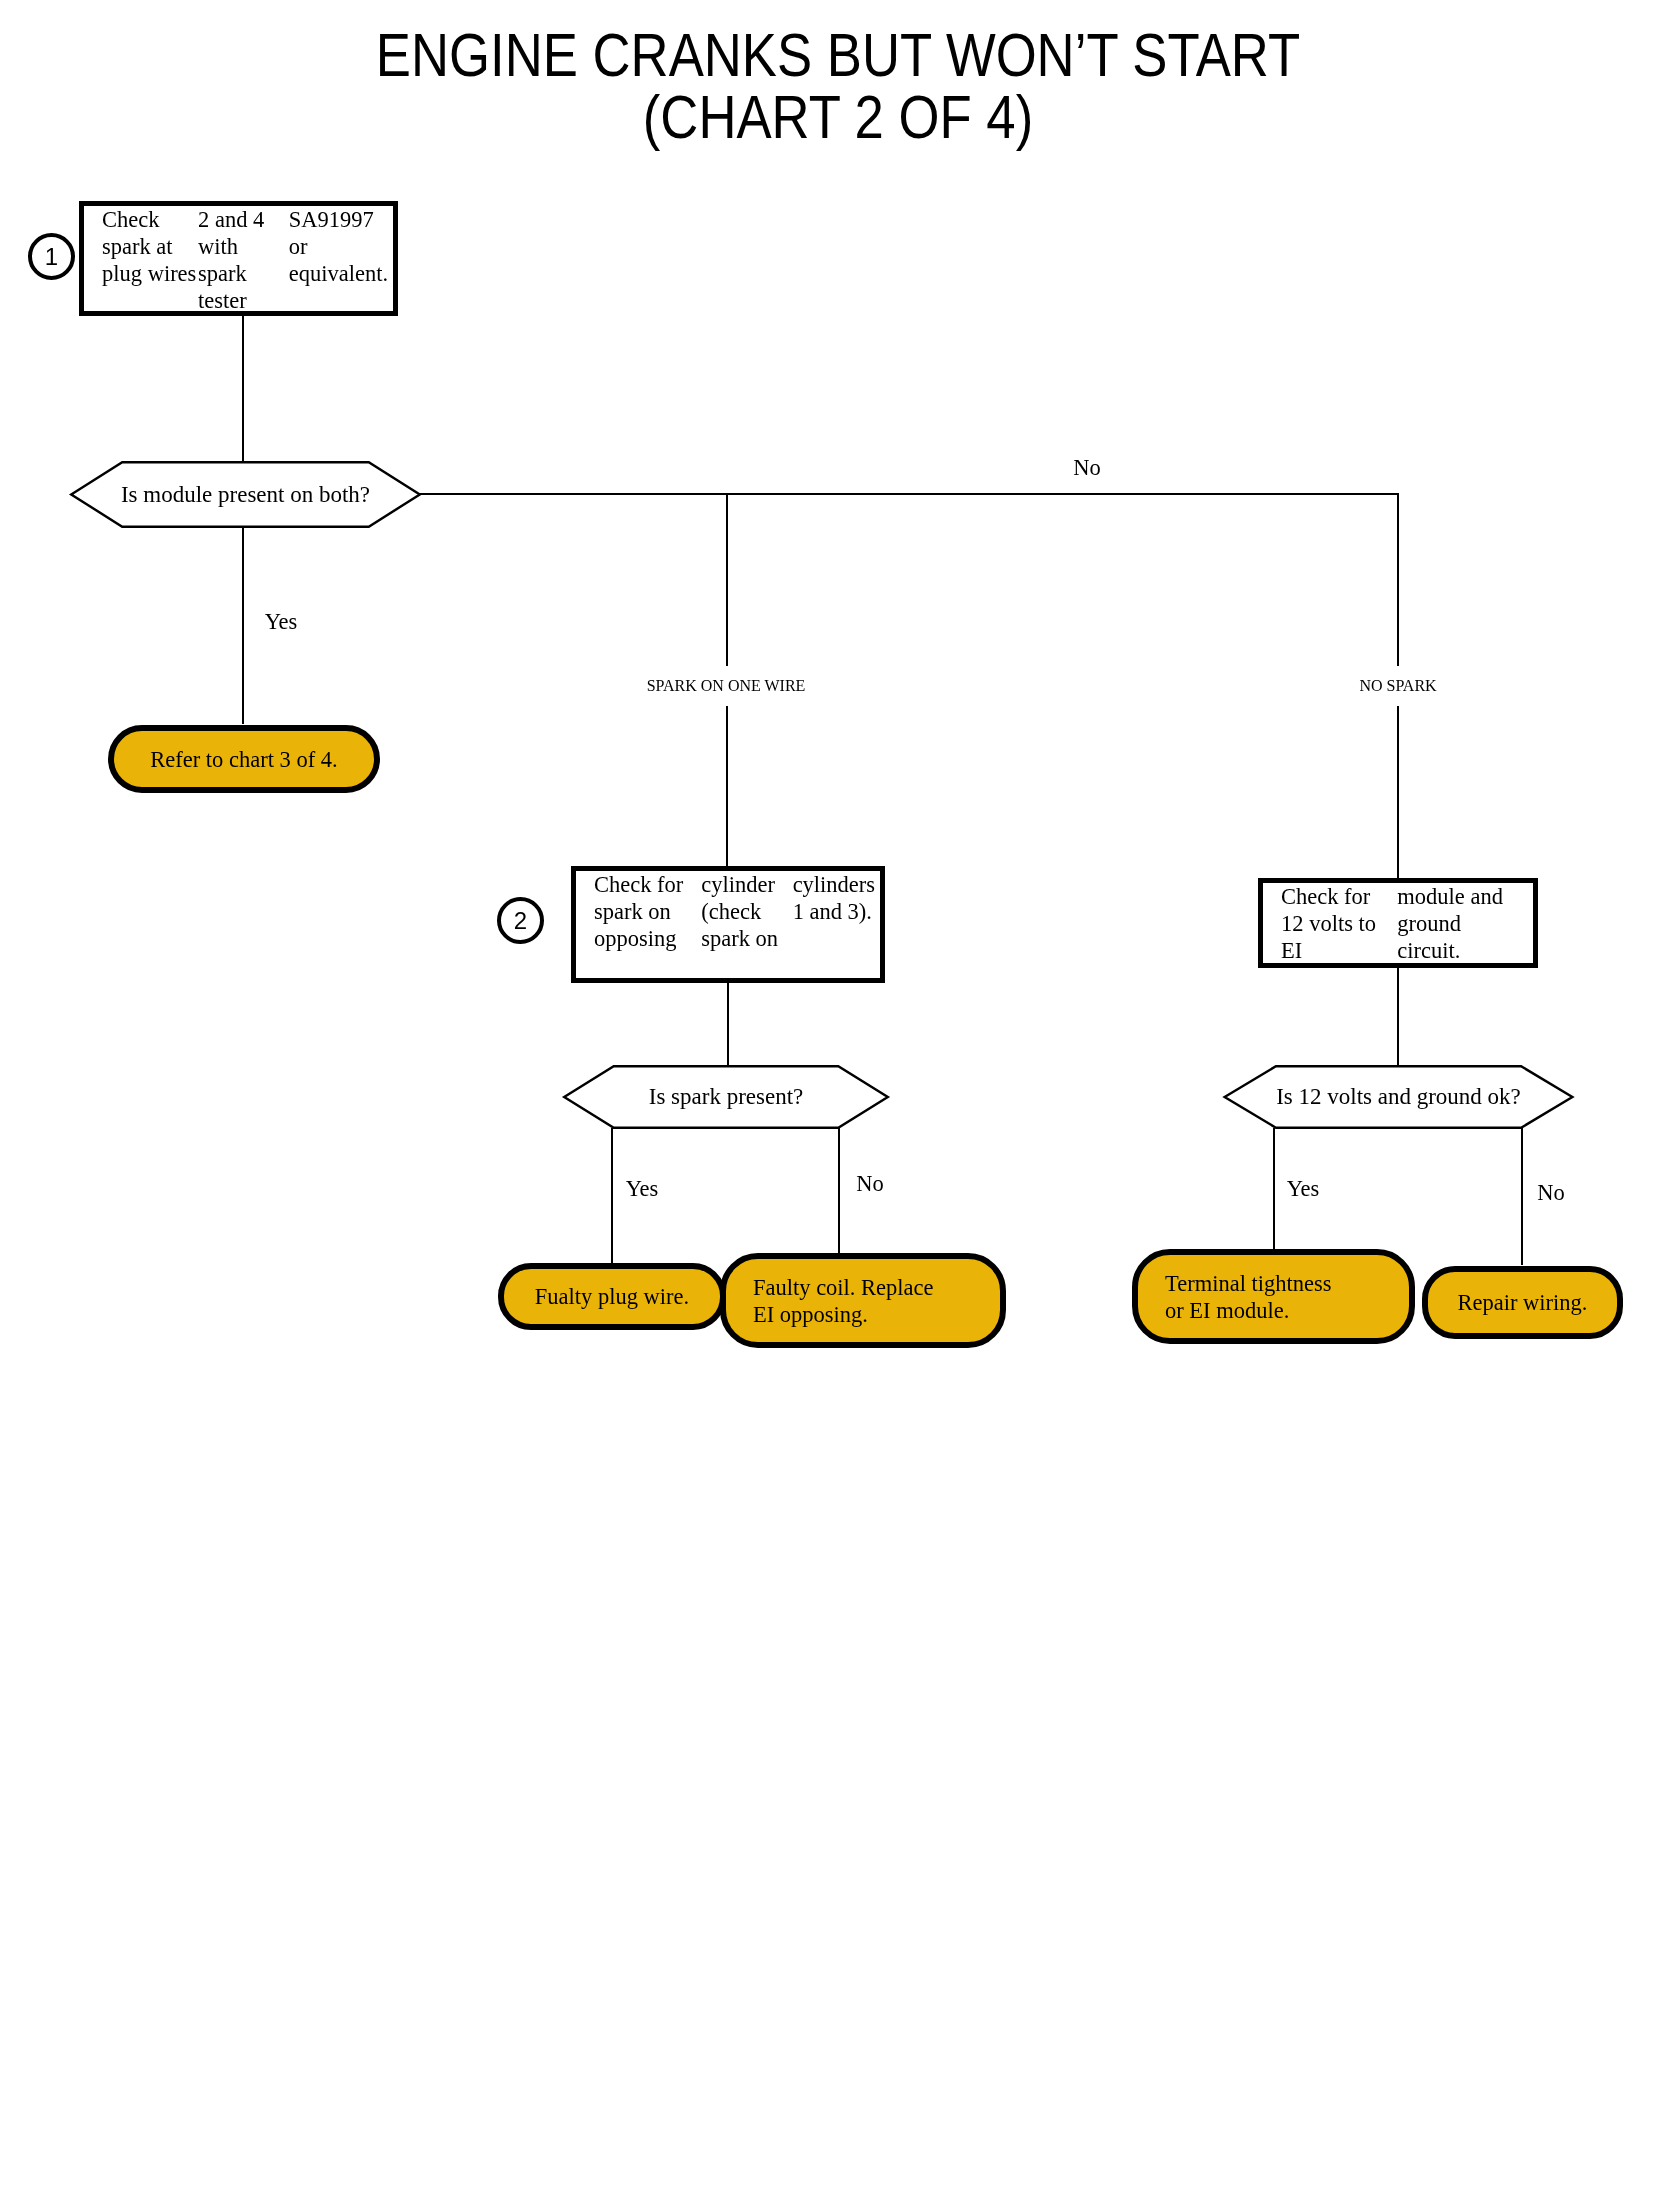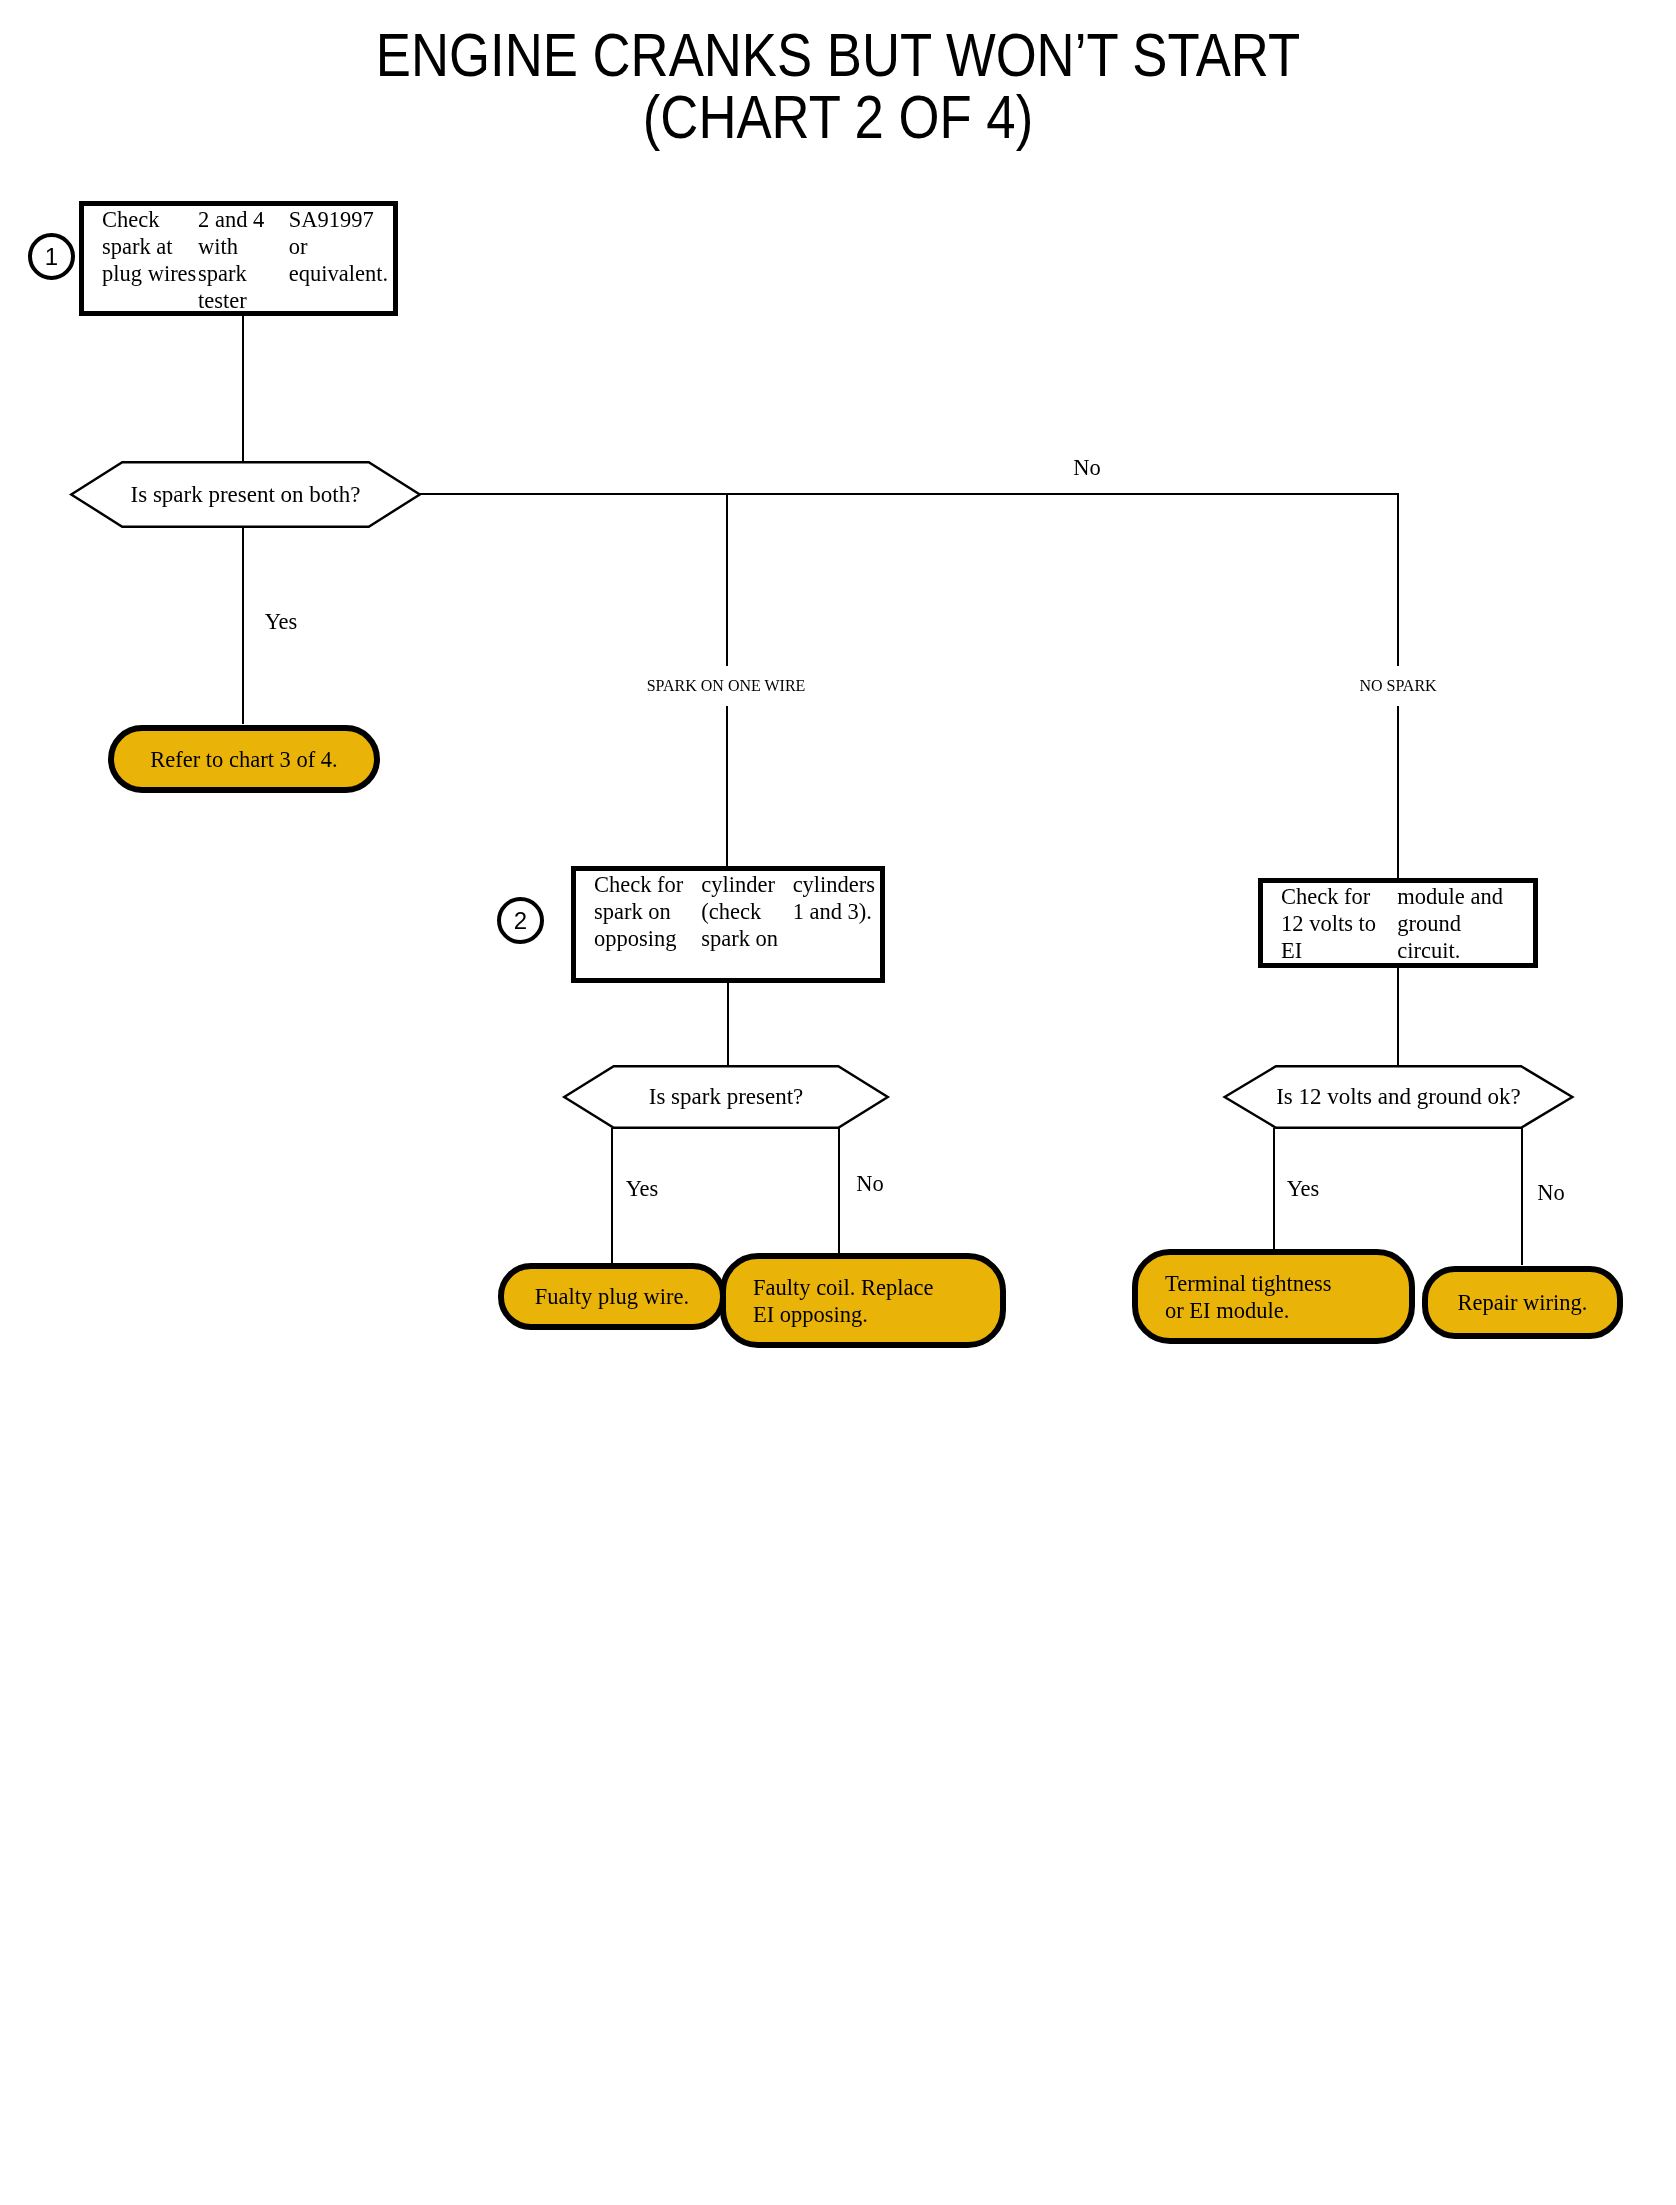--- a/index.html
+++ b/index.html
@@ -63,21 +63,21 @@
   <div class="vl" style="left:1397px;top:968px;height:98px;"></div>
   <div class="vl" style="left:611px;top:1128px;height:135px;"></div>
   <div class="vl" style="left:838px;top:1128px;height:125px;"></div>
   <div class="vl" style="left:1273px;top:1128px;height:121px;"></div>
   <div class="vl" style="left:1521px;top:1128px;height:137px;"></div>
 
   <div class="hex" style="left:70px;top:461px;width:351px;height:67px;">
     <svg width="351" height="67" viewBox="0 0 578 110">
       <polygon points="2,55 86,2 492,2 576,55 492,108 86,108" fill="#ffffff" stroke="#000000" stroke-width="4"></polygon>
     </svg>
-    <div class="hex-label">Is spark present on both?</div>
+    <div class="hex-label">Is module present on both?</div>
   </div>
 
   <div class="edge-label" style="left:281px;top:609px;">Yes</div>
   <div class="edge-label" style="left:1087px;top:455px;">No</div>
 
   <div class="pill center" style="left:108px;top:725px;width:272px;height:68px;border-radius:34px;">
     <div>Refer to chart 3 of 4.</div>
   </div>
 
   <div class="branch-label" style="left:726px;top:686px;">SPARK ON ONE WIRE</div>

